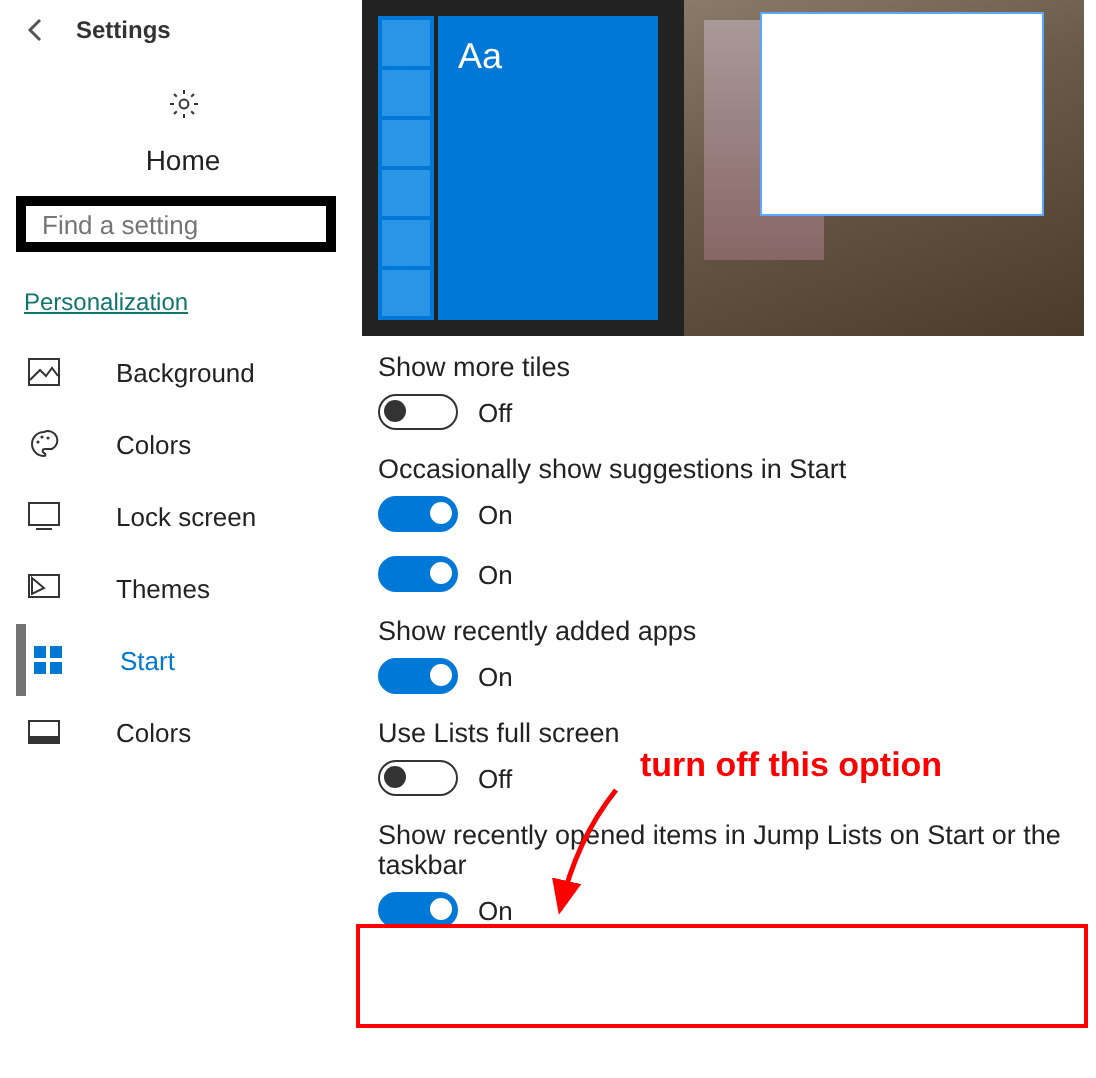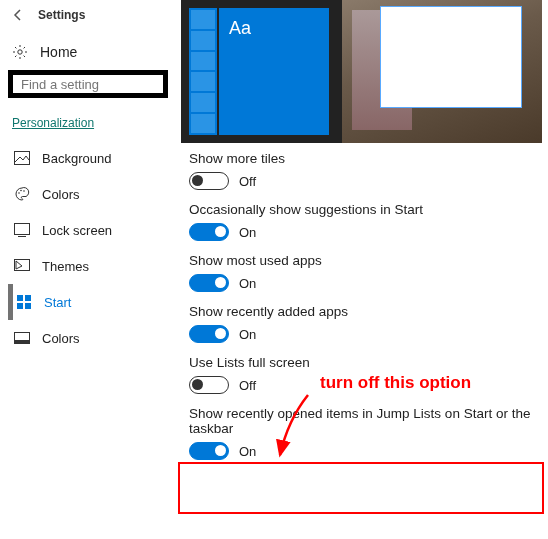--- a/index.html
+++ b/index.html
@@ -5,30 +5,30 @@
 * { margin: 0; padding: 0; box-sizing: border-box; font-family: "Segoe UI", -apple-system, sans-serif; }
 body { width: 548px; height: 539px; background: #fff; position: relative; overflow: hidden; }
 
 .titlebar { display: flex; align-items: center; height: 30px; padding: 0 6px; }
 .titlebar .back { width: 24px; height: 24px; display: flex; align-items: center; justify-content: center; color: #555; }
 .titlebar .title { font-size: 12px; color: #333; margin-left: 8px; font-weight: bold; }
 .titlebar .spacer { flex: 1; }
 .titlebar .ctrl { width: 40px; height: 24px; display: flex; align-items: center; justify-content: center; color: #555; }
 
 .sidebar { position: absolute; left: 0; top: 30px; width: 175px; padding: 8px 0 0 8px; }
-.home { display: flex; align-items: center; gap: 12px; padding: 6px 4px 10px 4px; font-size: 14px; color: #222; }
+.home { display: flex; align-items: center; gap: 12px; padding: 6px 4px 10px 4px; font-size: 14px; color: #222; flex-direction: column; }
 .searchbox { display: flex; align-items: center; border: 5px solid #000000; width: 160px; height: 28px; padding: 0 8px; margin-bottom: 14px; }
 .searchbox input { border: none; outline: none; flex: 1; font-size: 13px; background: transparent; color: #333; }
 .section-label { font-size: 12px; color: #0f766e; padding: 4px 4px 10px 4px; text-decoration: underline; }
-.nav-item { display: flex; align-items: center; gap: 12px; padding: 10px 6px; font-size: 13px; color: #222; cursor: pointer; }
+.nav-item { display: flex; align-items: center; gap: 28px; padding: 10px 6px; font-size: 13px; color: #222; cursor: pointer; }
 .nav-item.active { color: #0078d7; border-left: 5px solid #737373; padding-left: 3px; }
 .icon { width: 16px; height: 16px; display: inline-flex; align-items: center; justify-content: center; }
 
 .content { position: absolute; left: 175px; top: 0; right: 0; bottom: 0; padding: 0 6px 6px 6px; overflow: hidden; }
-.preview { width: 100%; height: 143px; background: #222; position: relative; margin-bottom: 8px; }
+.preview { width: 100%; height: 168px; background: #222; position: relative; margin-bottom: 8px; }
 .preview .tiles { position: absolute; left: 8px; top: 8px; bottom: 8px; width: 140px; display: flex; }
 .preview .minitiles { width: 28px; background: #0078d7; display: flex; flex-direction: column; gap: 2px; padding: 2px; }
 .preview .minitiles div { background: #2a94e5; flex: 1; }
 .preview .bigtile { flex: 1; background: #0078d7; display: flex; align-items: flex-start; justify-content: flex-start; color: #fff; font-size: 18px; padding: 10px; margin-left: 2px; }
 .preview .photo { position: absolute; right: 0; top: 0; bottom: 0; width: 200px; background: linear-gradient(160deg, #8a7a6a 0%, #6a5a4a 40%, #4a3a2a 100%); }
 .preview .photo::before { content: ""; position: absolute; left: 10px; top: 10px; width: 60px; height: 120px; background: linear-gradient(180deg, #a99 0%, #866 100%); }
 .preview .photo::after { content: ""; position: absolute; right: 20px; top: 6px; width: 140px; height: 100px; background: #fff; border: 1px solid #58a9ff; }
 
 .setting { margin: 0 0 12px 8px; }
 .setting-label { font-size: 13.5px; color: #222; margin-bottom: 6px; }
@@ -188,21 +188,20 @@
       <div class="setting">
         <div class="setting-label">Occasionally show suggestions in Start</div>
         <div class="toggle-row">
           <div class="toggle on">
             <div class="knob"></div>
           </div>
           <div class="toggle-state">On</div>
         </div>
       </div>
       <div class="setting">
-        <div class="setting-label">Show most used apps</div>
         <div class="toggle-row">
           <div class="toggle on">
             <div class="knob"></div>
           </div>
           <div class="toggle-state">On</div>
         </div>
       </div>
       <div class="setting">
         <div class="setting-label">Show recently added apps</div>
         <div class="toggle-row">

